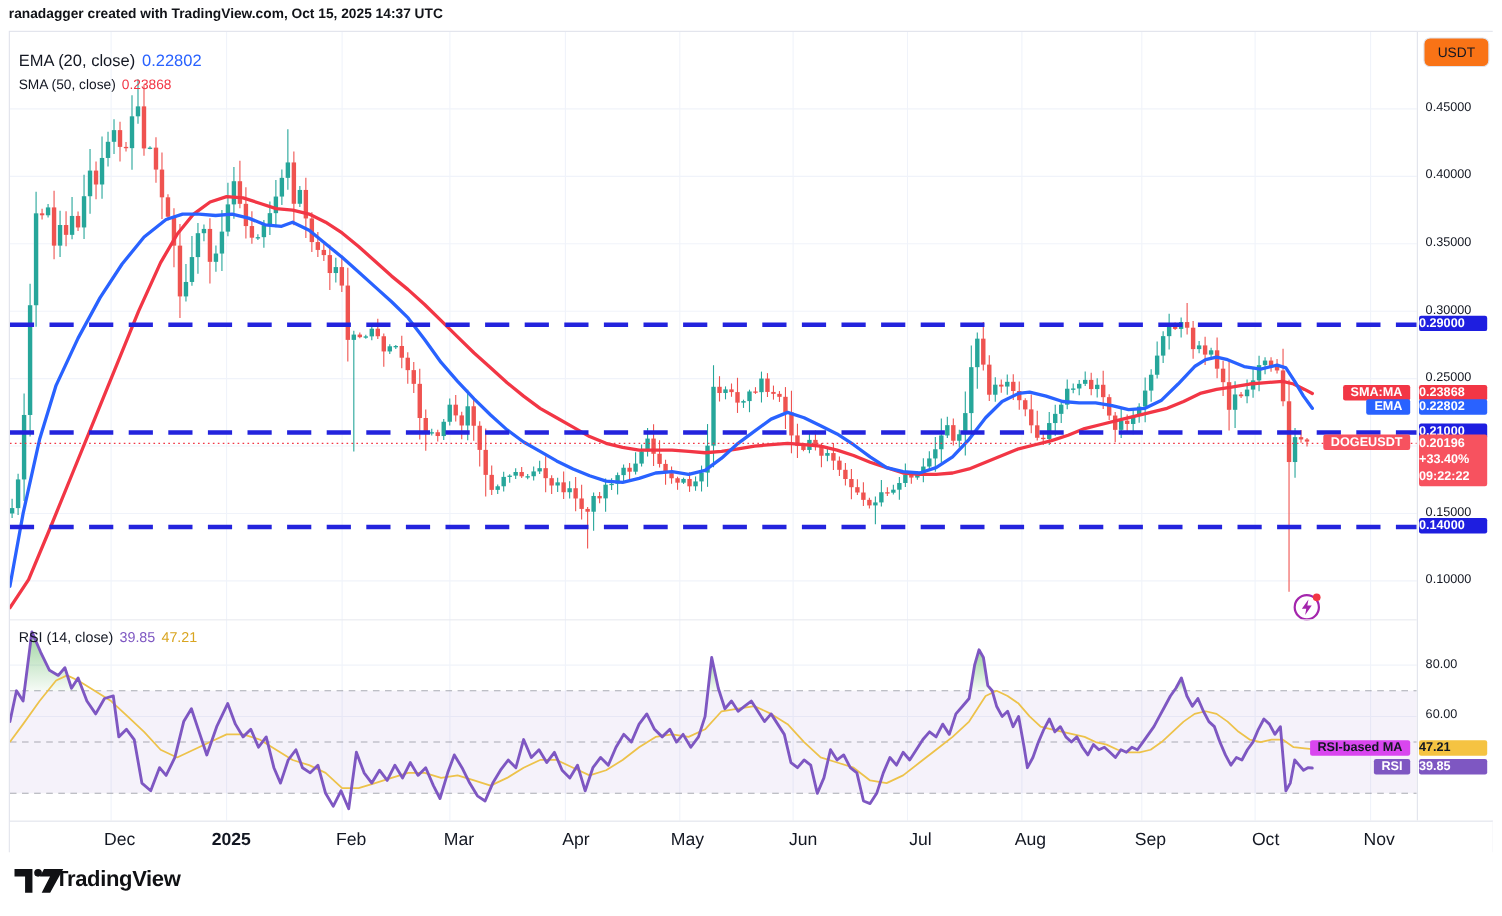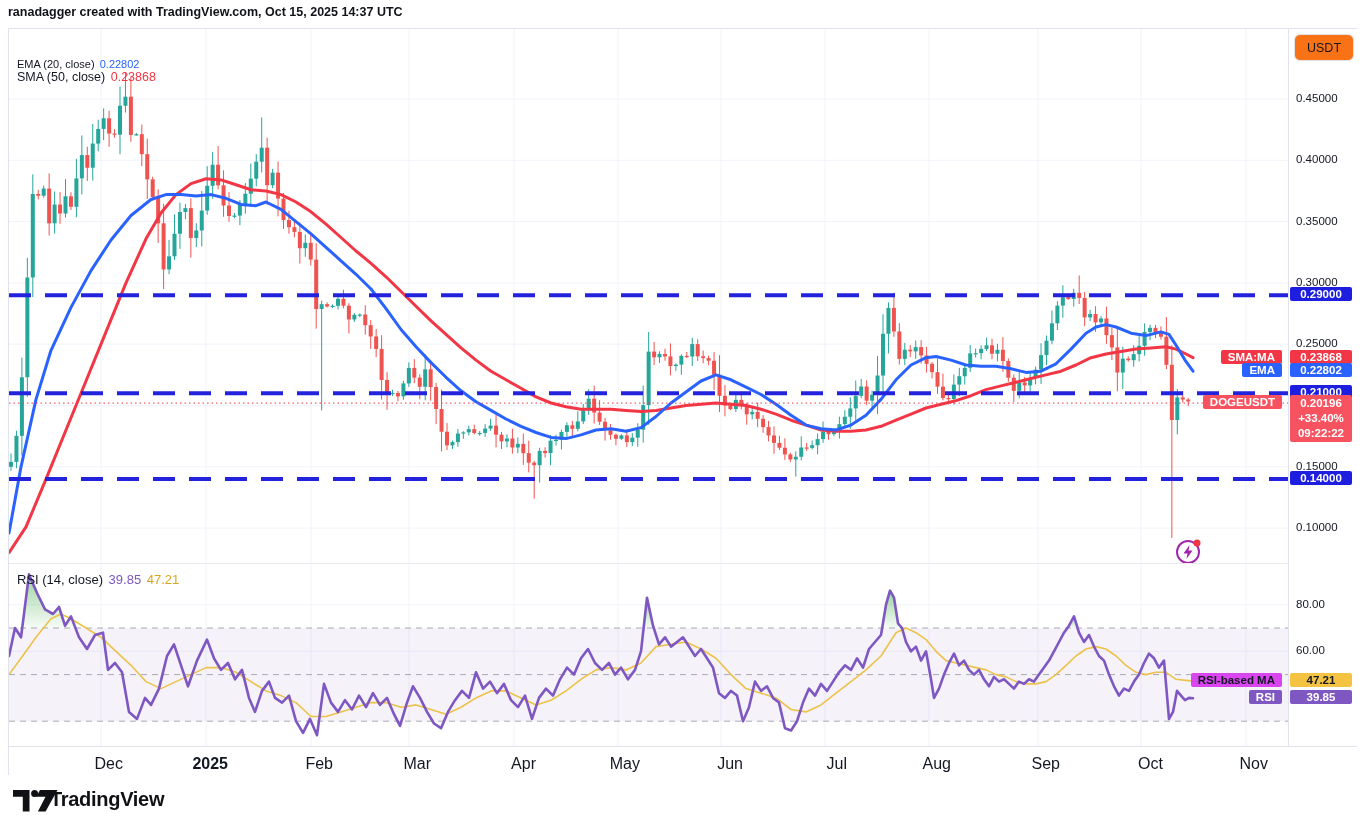--- a/index.html
+++ b/index.html
@@ -11,21 +11,21 @@
   .legend .red{color:#f23645;}
   .legend .blue{color:#2962ff;}
   .legend .purple{color:#7e57c2;}
   .legend .gold{color:#d9a521;}
   .legend .k{color:#131722;}
   .legend span{margin-right:2px;}
   .axis-col{position:absolute;left:1279px;top:0;width:69px;height:717px;border-left:1px solid #e0e3eb;background:#fff;z-index:4;}
   .time-axis{position:absolute;left:0;top:717px;width:1348px;height:29px;border-top:1px solid #e0e3eb;background:#fff;z-index:4;}
   .tick{position:absolute;font-size:11.5px;color:#131722;left:7px;}
   .month{position:absolute;top:8px;width:44px;text-align:right;font-size:16px;color:#131722;}
-  .badge{position:absolute;left:1px;width:62px;text-align:center;font-size:11.5px;font-weight:600;color:#fff;
+  .badge{position:absolute;left:1px;width:62px;font-size:11.5px;font-weight:600;color:#fff;
     border-radius:2px;padding:1px 0;z-index:5;}
   .chip{position:absolute;right:74px;font-size:11.5px;font-weight:600;color:#fff;border-radius:2px;
     padding:1px 7px;white-space:nowrap;z-index:6;}
   .usdt-btn{position:absolute;left:1285px;top:5px;width:58px;height:25px;border:1px solid #e0e3eb;border-radius:6px;
     background:#f97316;font-size:12.5px;color:#131722;display:flex;align-items:center;justify-content:center;z-index:7;}
   .sep{position:absolute;left:0;top:534px;width:1279px;height:1px;background:#e8eaf0;z-index:3;}
   .footer{position:absolute;left:0;top:775px;width:1364px;height:58px;background:#fff;}
   .brand{position:absolute;left:50px;top:13px;font-size:20px;font-weight:800;color:#101114;letter-spacing:-0.3px;}
   .logo{position:absolute;left:13px;top:15px;}
 </style>
@@ -523,21 +523,21 @@
       </g>
       <path d="M0.0,645.6 L12.0,629.3 L27.0,608.3 L42.0,589.7 L52.0,585.0 L62.0,589.7 L77.0,599.0 L92.0,608.3 L107.0,622.3 L122.0,636.3 L137.0,652.6 L152.0,659.6 L167.0,652.6 L182.0,645.6 L197.0,638.6 L212.0,638.6 L227.0,643.3 L242.0,652.6 L257.0,661.9 L272.0,666.6 L287.0,673.6 L302.0,687.5 L317.0,687.5 L332.0,682.9 L347.0,678.2 L362.0,673.6 L377.0,673.6 L392.0,678.2 L407.0,675.9 L422.0,680.5 L437.0,685.2 L452.0,678.2 L467.0,668.9 L482.0,661.9 L497.0,661.9 L512.0,668.9 L527.0,675.9 L542.0,671.2 L557.0,661.9 L572.0,650.3 L587.0,640.9 L602.0,638.6 L617.0,640.9 L632.0,634.0 L647.0,617.6 L662.0,615.3 L677.0,613.0 L692.0,620.0 L707.0,629.3 L722.0,645.6 L737.0,659.6 L752.0,664.2 L767.0,668.9 L782.0,680.5 L797.0,682.9 L812.0,675.9 L827.0,664.2 L842.0,652.6 L857.0,640.9 L872.0,627.0 L887.0,603.7 L897.0,599.0 L907.0,603.7 L917.0,610.6 L927.0,622.3 L937.0,631.6 L947.0,634.0 L957.0,636.3 L967.0,638.6 L977.0,640.9 L987.0,645.6 L997.0,647.9 L1007.0,652.6 L1017.0,654.9 L1027.0,654.9 L1037.0,652.6 L1047.0,645.6 L1057.0,636.3 L1067.0,627.0 L1077.0,620.0 L1087.0,617.6 L1097.0,620.0 L1107.0,627.0 L1117.0,636.3 L1127.0,643.3 L1137.0,645.6 L1147.0,643.3 L1157.0,643.3 L1167.0,650.3 L1177.0,651.4 L1184.0,652.1" fill="none" stroke="#edc24a" stroke-width="1.6" stroke-linejoin="round"></path>
       <path d="M0.0,627.0 L6.0,599.0 L12.0,608.3 L20.0,545.4 L28.0,564.0 L36.0,580.4 L44.0,585.0 L50.0,578.0 L56.0,596.7 L62.0,587.4 L70.0,608.3 L78.0,620.0 L86.0,606.0 L94.0,603.7 L99.0,640.9 L106.0,634.0 L113.0,643.3 L120.0,682.9 L128.0,689.9 L136.0,668.9 L142.0,675.9 L150.0,659.6 L158.0,627.0 L165.0,615.3 L172.0,636.3 L179.0,657.3 L188.0,631.6 L198.0,610.6 L205.0,629.3 L212.0,640.9 L219.0,634.0 L226.0,650.3 L233.0,640.9 L240.0,668.9 L246.0,682.9 L253.0,661.9 L260.0,652.6 L266.0,668.9 L273.0,673.6 L280.0,666.6 L287.0,692.2 L294.0,703.9 L301.0,689.9 L308.0,706.2 L315.0,654.9 L322.0,673.6 L329.0,682.9 L336.0,671.2 L343.0,680.5 L350.0,666.6 L357.0,678.2 L364.0,664.2 L371.0,675.9 L378.0,668.9 L385.0,685.2 L391.0,696.9 L398.0,673.6 L404.0,657.3 L411.0,668.9 L418.0,682.9 L425.0,694.5 L432.0,699.2 L439.0,682.9 L446.0,671.2 L453.0,661.9 L460.0,668.9 L467.0,643.3 L474.0,659.6 L481.0,652.6 L488.0,664.2 L495.0,654.9 L502.0,671.2 L509.0,678.2 L516.0,666.6 L523.0,689.9 L530.0,668.9 L537.0,659.6 L544.0,666.6 L551.0,650.3 L558.0,638.6 L565.0,645.6 L572.0,629.3 L579.0,620.0 L586.0,634.0 L593.0,640.9 L600.0,634.0 L606.0,645.6 L612.0,638.6 L619.0,650.3 L626.0,640.9 L632.0,622.3 L638.0,568.7 L644.0,596.7 L650.0,615.3 L656.0,608.3 L662.0,617.6 L668.0,613.0 L674.0,608.3 L680.0,617.6 L686.0,627.0 L692.0,620.0 L698.0,629.3 L704.0,638.6 L710.0,664.2 L716.0,668.9 L722.0,661.9 L728.0,666.6 L734.0,692.2 L740.0,678.2 L746.0,652.6 L752.0,661.9 L758.0,657.3 L764.0,668.9 L770.0,673.6 L776.0,699.2 L782.0,701.5 L788.0,692.2 L794.0,673.6 L800.0,659.6 L806.0,666.6 L812.0,654.9 L818.0,661.9 L824.0,652.6 L830.0,643.3 L836.0,636.3 L842.0,640.9 L848.0,629.3 L854.0,638.6 L860.0,620.0 L866.0,613.0 L872.0,606.0 L877.0,575.7 L881.0,561.7 L885.0,568.7 L889.0,594.3 L893.0,599.0 L897.0,613.0 L902.0,622.3 L907.0,617.6 L912.0,631.6 L917.0,622.3 L922.0,650.3 L925.0,668.9 L930.0,659.6 L935.0,645.6 L940.0,634.0 L945.0,624.6 L950.0,636.3 L955.0,631.6 L960.0,640.9 L965.0,645.6 L970.0,640.9 L975.0,650.3 L980.0,657.3 L985.0,647.9 L990.0,652.6 L995.0,650.3 L1000.0,654.9 L1005.0,659.6 L1010.0,652.6 L1015.0,654.9 L1020.0,650.3 L1025.0,652.6 L1030.0,645.6 L1035.0,638.6 L1040.0,631.6 L1045.0,622.3 L1050.0,613.0 L1055.0,603.7 L1060.0,596.7 L1065.0,587.4 L1070.0,603.7 L1075.0,613.0 L1080.0,606.0 L1085.0,617.6 L1090.0,627.0 L1095.0,631.6 L1100.0,645.6 L1105.0,657.3 L1110.0,666.6 L1115.0,659.6 L1120.0,661.9 L1125.0,652.6 L1130.0,645.6 L1135.0,634.0 L1140.0,624.6 L1145.0,629.3 L1150.0,638.6 L1155.0,631.6 L1160.0,689.9 L1164.0,682.9 L1168.0,661.9 L1172.0,666.6 L1176.0,671.2 L1180.0,668.9 L1184.0,669.2" fill="none" stroke="#7e57c2" stroke-width="2.6" stroke-linejoin="round" stroke-linecap="round"></path>
       <g transform="translate(1179,523)">
         <circle cx="0" cy="0" r="11" fill="#fff" stroke="#a426ad" stroke-width="2"></circle>
         <path d="M1.5,-7 L-4.5,1.5 L-0.5,1.5 L-1.5,7 L4.5,-1.5 L0.5,-1.5 Z" fill="#a426ad"></path>
         <circle cx="9" cy="-9" r="3.5" fill="#f23645"></circle>
       </g>
     </svg>
 
-  <div class="legend" style="top:29px;font-size:11px;">
+  <div class="legend" style="top:18px;font-size:15px;">
     <span class="k">EMA (20, close)</span>
     <span class="blue">0.22802</span>
   </div>
   <div class="legend" style="top:41px;font-size:12.5px;">
     <span class="k">SMA (50, close)</span>
     <span class="red">0.23868</span>
   </div>
   <div class="legend" style="top:543px;">
     <span class="k">RSI (14, close)</span>
     <span class="purple">39.85</span>

